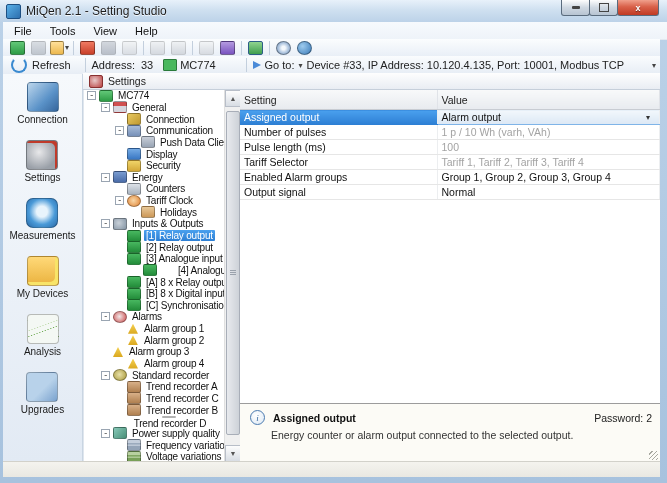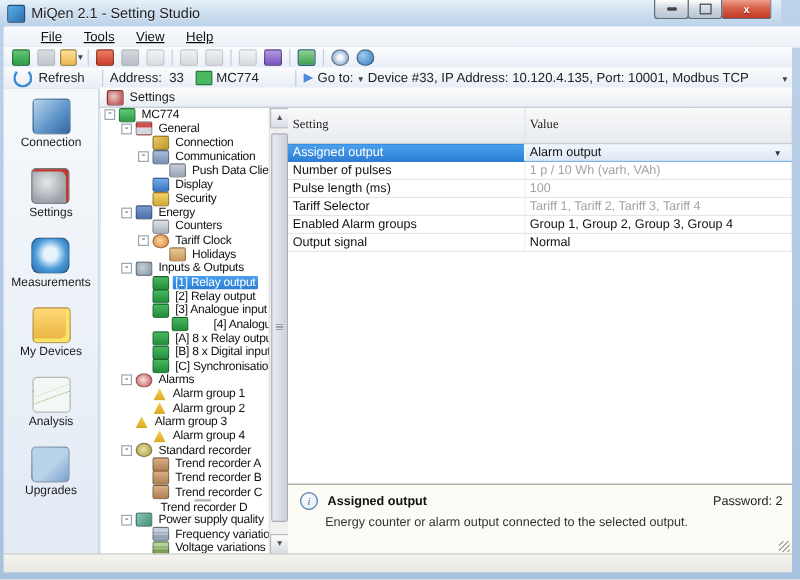--- a/index.html
+++ b/index.html
@@ -1,31 +1,31 @@
 <!DOCTYPE html>
 <html><head>
 <meta charset="utf-8">
 <style>
   html,body{margin:0;padding:0;background:#e8e8e8;font-family:"Liberation Sans",sans-serif;}
   .window{position:relative;width:667px;height:483px;background:linear-gradient(#bcd2e8,#a7c2de);
           box-shadow:0 2px 8px rgba(0,0,0,.4);overflow:hidden;}
-  .titlebar{position:absolute;left:0;top:0;right:16px;height:22px;
+  .titlebar{position:absolute;left:0;top:0;right:0;height:22px;
     background:linear-gradient(#e8f1fa,#cfe0f0 45%,#bcd2e8);display:flex;align-items:center;padding-left:6px;}
   .app-icon{width:13px;height:13px;border-radius:2px;background:linear-gradient(135deg,#58b0e8,#2d6fae);
     border:1px solid #1d4f82;margin-right:5px;}
   .title-text{font-size:12px;color:#1c1c1c;text-shadow:0 1px 0 rgba(255,255,255,.8);}
   .win-controls{position:absolute;right:8px;top:0;display:flex;}
   .win-btn{width:27px;height:15px;border:1px solid #5a6b7d;border-top:none;background:linear-gradient(#fdfdfd,#cfd8e2 50%,#b7c4d2);
     border-radius:0 0 3px 3px;margin-left:-1px;display:flex;align-items:center;justify-content:center;font-size:9px;color:#333;}
   .win-btn.close{width:40px;background:linear-gradient(#f0a08c,#d9614a 45%,#c03a23);color:#fff;font-weight:bold;
     text-shadow:0 1px 1px rgba(0,0,0,.5);}
   .glyph-min{width:8px;height:3px;background:#444;border-radius:1px;}
   .glyph-max{width:8px;height:7px;border:1px solid #444;background:transparent;}
   .menubar{position:absolute;left:3px;right:0;top:22px;height:17px;background:linear-gradient(#f7fafd,#eef3f9);
-    display:flex;align-items:center;padding-left:22px;border-bottom:1px solid #e2e8f0;text-decoration:underline;}
+    display:flex;align-items:center;padding-left:2px;border-bottom:1px solid #e2e8f0;}
   .menu-item{font-size:11px;color:#111;padding:1px 9px;cursor:default;}
   .toolbar{position:absolute;left:3px;right:7px;top:39px;height:17px;background:linear-gradient(#fbfdfe,#e9eff7);
     display:flex;align-items:center;padding-left:4px;border-bottom:1px solid #dde5ef;}
   .tb-btn{width:19px;height:16px;display:flex;align-items:center;justify-content:center;border:1px solid transparent;border-radius:2px;}
   .tb-btn.disabled{opacity:.4;filter:grayscale(70%);}
   .tb-ic{width:13px;height:12px;border-radius:2px;border:1px solid rgba(0,0,0,.35);}
   .tb-sep{width:1px;height:14px;background:#c3cfdd;margin:0 3px;}
   .tb-caret{font-size:8px;color:#444;margin-left:1px;}
   .ic-read-device{background:linear-gradient(#62c878,#2e9c46);}
   .ic-write-device{background:linear-gradient(#9cb4d4,#6e89b0);}
@@ -101,22 +101,22 @@
     border-left:1px solid #e0e0e0;display:flex;flex-direction:column;}
   .vs-btn{height:15px;background:linear-gradient(#fdfdfd,#d8dde4);border:1px solid #b8bec8;
     display:flex;align-items:center;justify-content:center;font-size:7px;color:#555;}
   .vs-track{flex:1;position:relative;}
   .vs-thumb{position:absolute;left:1px;right:1px;top:4px;bottom:10px;background:linear-gradient(90deg,#e8eaee,#cdd2d8);
     border:1px solid #a8aeb8;border-radius:2px;}
   .vs-grip{position:absolute;left:3px;right:3px;top:50%;height:5px;margin-top:-3px;
     background:repeating-linear-gradient(#9aa2ac 0 1px,transparent 1px 2px);}
   .rightpanel{position:absolute;left:240px;right:7px;top:90px;bottom:21px;background:#fff;}
   .stable{width:100%;border-collapse:collapse;table-layout:fixed;font-size:10.5px;}
-  .stable th{height:29px;font-weight:normal;text-align:left;padding:0 4px;color:#222;
-    background:linear-gradient(#f8f9fa,#e8ebef);border-bottom:1px solid #c8ccd2;border-right:1px solid #e0e3e8;font-family:Liberation Serif, serif;}
+  .stable th{height:19px;font-weight:normal;text-align:left;padding:0 4px;color:#222;
+    background:linear-gradient(#f8f9fa,#e8ebef);border-bottom:1px solid #c8ccd2;border-right:1px solid #e0e3e8;}
   .stable td{height:14px;padding:0 4px;border-bottom:1px solid #e6e6e6;border-right:1px solid #eceef0;
     overflow:hidden;white-space:nowrap;color:#111;}
   .trow-selected td.cell-setting{background:linear-gradient(#4aa0ee,#2d7fd4);color:#fff;border-bottom-color:#2d7fd4;}
   .trow-selected td.cell-value{background:linear-gradient(#f2f7fc,#dcE8f5);border-top:1px solid #7fb4e8;border-bottom:1px solid #7fb4e8;}
   .trow-disabled td.cell-value{color:#a3a3a3;}
   .dd-wrap{display:flex;align-items:center;}
   .dd-text{flex:1;}
   .dd-arrow{width:14px;text-align:center;font-size:8px;color:#333;}
   .infopanel{position:absolute;left:0;right:0;bottom:0;height:59px;background:#fcfbf6;border-top:1px solid #9c9c9c;
     padding:6px 8px 0 10px;box-sizing:border-box;}
@@ -387,26 +387,26 @@
         <span class="tlabel">Standard recorder</span>
       </div>
       <div class="tree-row" style="padding-left: 31px;">
         <span class="exp-spacer"></span>
         <span class="nicon ni-trend-recorder-icon"></span>
         <span class="tlabel">Trend recorder A</span>
       </div>
       <div class="tree-row" style="padding-left: 31px;">
         <span class="exp-spacer"></span>
         <span class="nicon ni-trend-recorder-icon"></span>
+        <span class="tlabel">Trend recorder C</span>
+      </div>
+      <div class="tree-row" style="padding-left: 31px;">
+        <span class="exp-spacer"></span>
+        <span class="nicon ni-trend-recorder-icon"></span>
         <span class="tlabel">Trend recorder B</span>
-      </div>
-      <div class="tree-row" style="padding-left: 31px;">
-        <span class="exp-spacer"></span>
-        <span class="nicon ni-trend-recorder-icon"></span>
-        <span class="tlabel">Trend recorder C</span>
       </div>
       <div class="tree-row" style="padding-left: 31px; flex-direction: column;">
         <span class="exp-spacer"></span>
         <span class="nicon ni-trend-recorder-icon"></span>
         <span class="tlabel">Trend recorder D</span>
       </div>
       <div class="tree-row" style="padding-left: 17px;">
         <span class="expander">-</span>
         <span class="nicon ni-power-quality-icon"></span>
         <span class="tlabel">Power supply quality</span>

